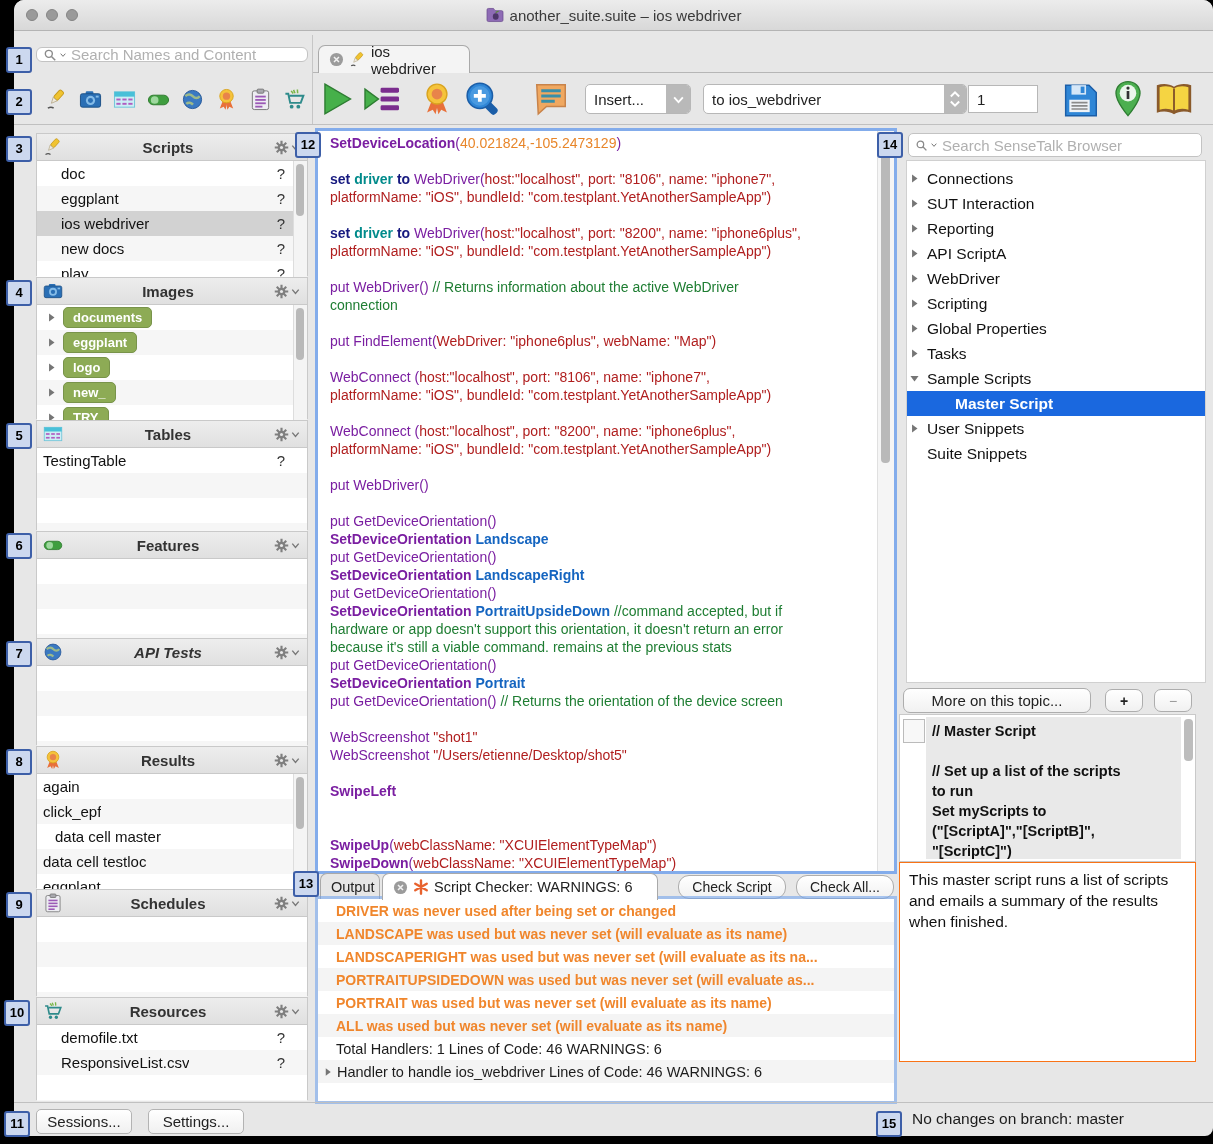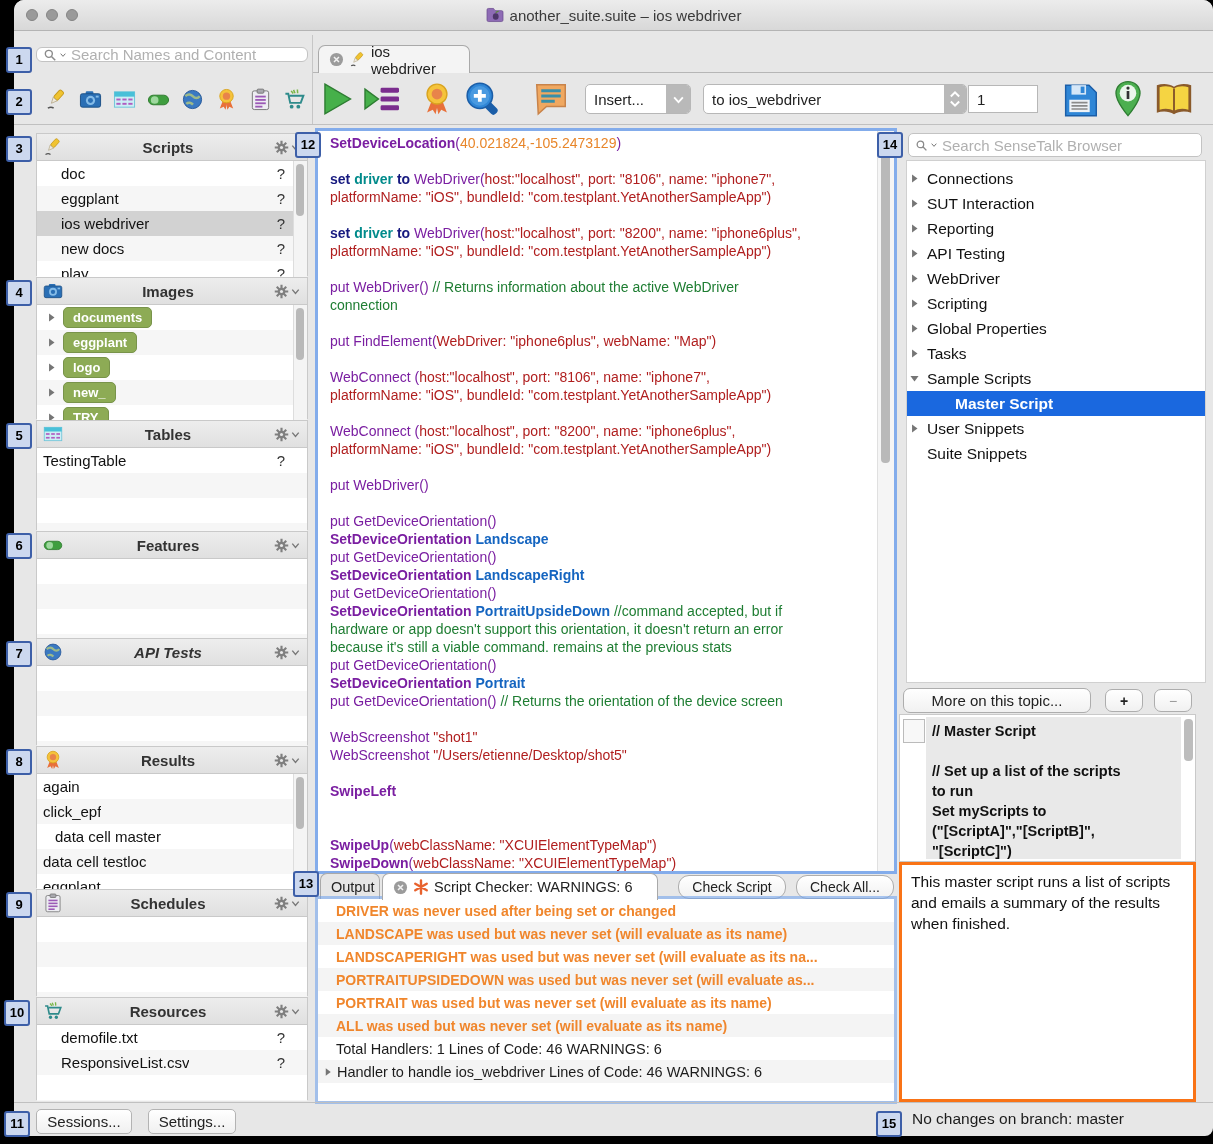--- a/index.html
+++ b/index.html
@@ -75,22 +75,22 @@
   
   #tree{position:absolute;left:892px;top:160px;width:300px;height:523px;background:#fff;border:1px solid #d0d0d0;box-sizing:border-box;}
   .trow{position:absolute;left:0;right:0;height:25px;display:flex;align-items:center;font-size:15.5px;color:#111;}
   .trow.selected{background:#1a68df;color:#fff;}
   .snippet-box{position:absolute;left:885px;top:714px;width:297px;height:148px;background:#fff;
     border:1px solid #c9c9c9;box-sizing:border-box;}
   .snip-chip{position:absolute;left:3px;top:4px;width:20px;height:22px;background:#f8f8f8;border:1px solid #bbb;}
   .snip-code{position:absolute;left:26px;top:2px;right:14px;bottom:2px;background:#e9e9e9;overflow:hidden;padding:4px 6px;}
   .snip-line{font-size:14.5px;font-weight:bold;color:#111;line-height:20px;white-space:nowrap;}
   .snip-scroll{position:absolute;right:2px;top:4px;width:9px;height:42px;border-radius:4px;background:#bdbdbd;}
-  #description{position:absolute;left:885px;top:862px;width:297px;height:240px;background:#fff;
-    border:3px solid #f97316;box-sizing:border-box;padding:6px 9px;font-size:15.5px;color:#111;line-height:21px;}
+  #description{position:absolute;left:885px;top:862px;width:297px;height:200px;background:#fff;
+    border:1px solid #f97316;box-sizing:border-box;padding:6px 9px;font-size:15.5px;color:#111;line-height:21px;}
   
   #statusbar{position:absolute;left:0;top:1102px;width:100%;height:34px;border-top:1px solid #c0c0c0;}
   #branch-text{position:absolute;left:898px;top:1110px;font-size:15.5px;color:#1c1c1c;}
   
   .badge{position:absolute;width:22px;height:22px;background:#ccd8ef;border:2px solid #3d5fa8;border-radius:3px;
     font-size:13px;font-weight:bold;line-height:22px;text-align:center;color:#000;z-index:60;box-sizing:content-box;}
 </style>
 </head>
 <body>
 
@@ -665,21 +665,21 @@
           <div class="srow alt" style="top:25px">
             <span class="rlabel" style="padding-left:24px">ResponsiveList.csv</span>
             <span class="rbadge">?</span>
           </div>
           <div class="srow" style="top:50px"></div>
           <div class="srow alt" style="top:75px"></div>
         </div>
       </div>
     </div>
   <div class="footbtn" style="left:22px;top:1109px;width:96px">Sessions...</div>
-  <div class="footbtn" style="left:134px;top:1109px;width:88px">Settings...</div>
+  <div class="footbtn" style="left:134px;top:1109px;width:96px">Settings...</div>
 
   <div id="editor-wrap">
     <div id="code">
         <div class="cl"><span class="c-kb">SetDeviceLocation</span><span class="c-k">(</span><span class="c-n">40.021824,-105.2473129</span><span class="c-k">)</span></div>
         <div class="cl">&nbsp;</div>
         <div class="cl"><span class="c-nav">set </span><span class="c-var">driver </span><span class="c-nav">to </span><span class="c-k">WebDriver(</span><span class="c-s">host:"localhost", port: "8106", name: "iphone7",</span></div>
         <div class="cl"><span class="c-s">platformName: "iOS", bundleId: "com.testplant.YetAnotherSampleApp")</span></div>
         <div class="cl">&nbsp;</div>
         <div class="cl"><span class="c-nav">set </span><span class="c-var">driver </span><span class="c-nav">to </span><span class="c-k">WebDriver(</span><span class="c-s">host:"localhost", port: "8200", name: "iphone6plus",</span></div>
         <div class="cl"><span class="c-s">platformName: "iOS", bundleId: "com.testplant.YetAnotherSampleApp")</span></div>
@@ -809,21 +809,21 @@
         <span style="margin-left:6px">Reporting</span>
       </div>
       <div class="trow" style="top: 80px;">
         <span style="width:14px;display:inline-flex;justify-content:flex-end">
           <span class="icon" style="width:13px;height:13px">
             <svg viewBox="0 0 24 24">
               <path d="M7.5 4.5l10 7.5-10 7.5z" fill="#757575"></path>
             </svg>
           </span>
         </span>
-        <span style="margin-left:6px">API Testing</span>
+        <span style="margin-left:6px">API ScriptA</span>
       </div>
       <div class="trow" style="top: 105px;">
         <span style="width:14px;display:inline-flex;justify-content:flex-end">
           <span class="icon" style="width:13px;height:13px">
             <svg viewBox="0 0 24 24">
               <path d="M7.5 4.5l10 7.5-10 7.5z" fill="#757575"></path>
             </svg>
           </span>
         </span>
         <span style="margin-left:6px">WebDriver</span>

